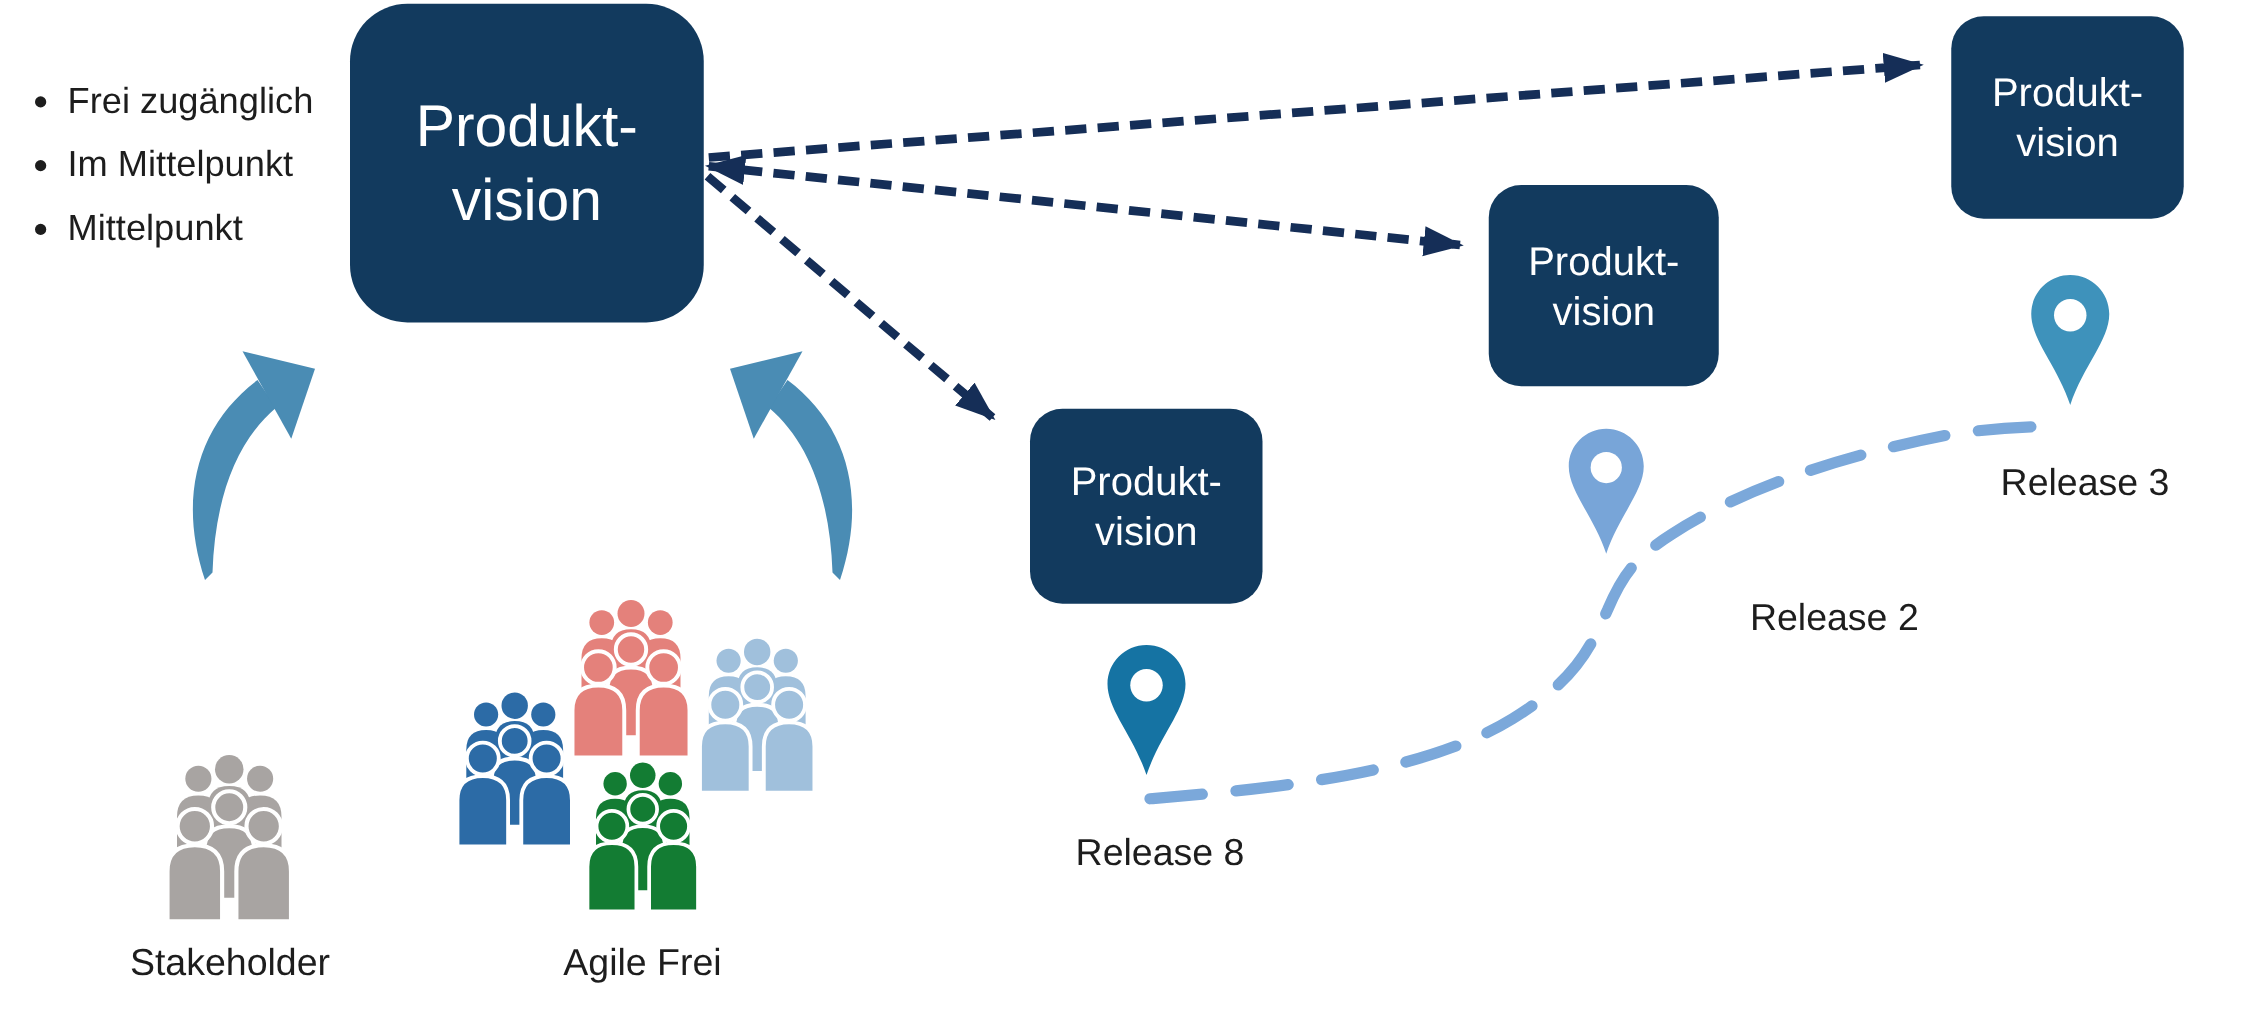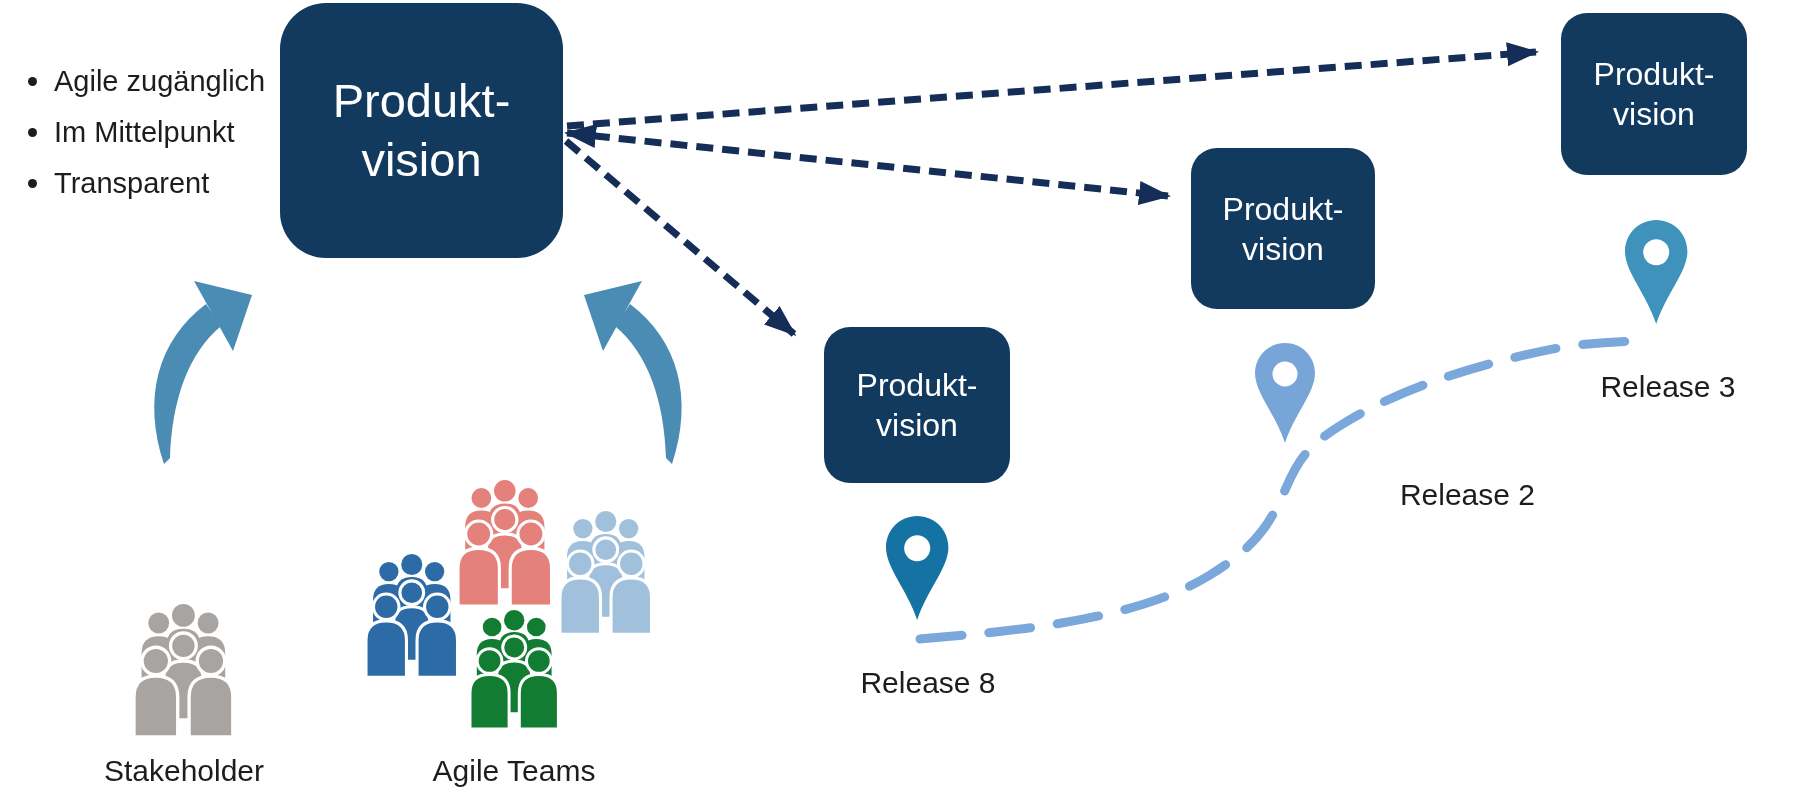--- a/index.html
+++ b/index.html
@@ -86,29 +86,29 @@
     <use href="#crowd" transform="translate(134 604) scale(0.95)" color="#a8a4a2"></use>
     <use href="#crowd" transform="translate(458 480) scale(0.9)" color="#e4817b"></use>
     <use href="#crowd" transform="translate(560 511) scale(0.88)" color="#a0c0dc"></use>
     <use href="#crowd" transform="translate(366 554) scale(0.88)" color="#2c6ba6"></use>
     <use href="#crowd" transform="translate(470 610) scale(0.85)" color="#137c33"></use>
   </svg>
 
   <ul class="bullets">
     <li>
       <span class="bullet-dot"></span>
-      <span>Agile zugänglich</span>
+      <span>Frei zugänglich</span>
     </li>
     <li>
       <span class="bullet-dot"></span>
       <span>Im Mittelpunkt</span>
     </li>
     <li>
       <span class="bullet-dot"></span>
-      <span>Transparent</span>
+      <span>Mittelpunkt</span>
     </li>
   </ul>
 
   <div class="vision-box main" style="background: rgb(18, 58, 94);">
     <span>Produkt-</span>
     <span>vision</span>
   </div>
   <div class="vision-box copy1" style="background: rgb(18, 58, 94);">
     <span>Produkt-</span>
     <span>vision</span>
@@ -119,15 +119,15 @@
   </div>
   <div class="vision-box copy3" style="background: rgb(18, 58, 94);">
     <span>Produkt-</span>
     <span>vision</span>
   </div>
 
   <div class="flabel release-1">Release 8</div>
   <div class="flabel release-2">Release 2</div>
   <div class="flabel release-3">Release 3</div>
   <div class="flabel stakeholder-label">Stakeholder</div>
-  <div class="flabel agile-label">Agile Teams</div>
+  <div class="flabel agile-label">Agile Frei</div>
 
 </div>
 
 </body></html>

